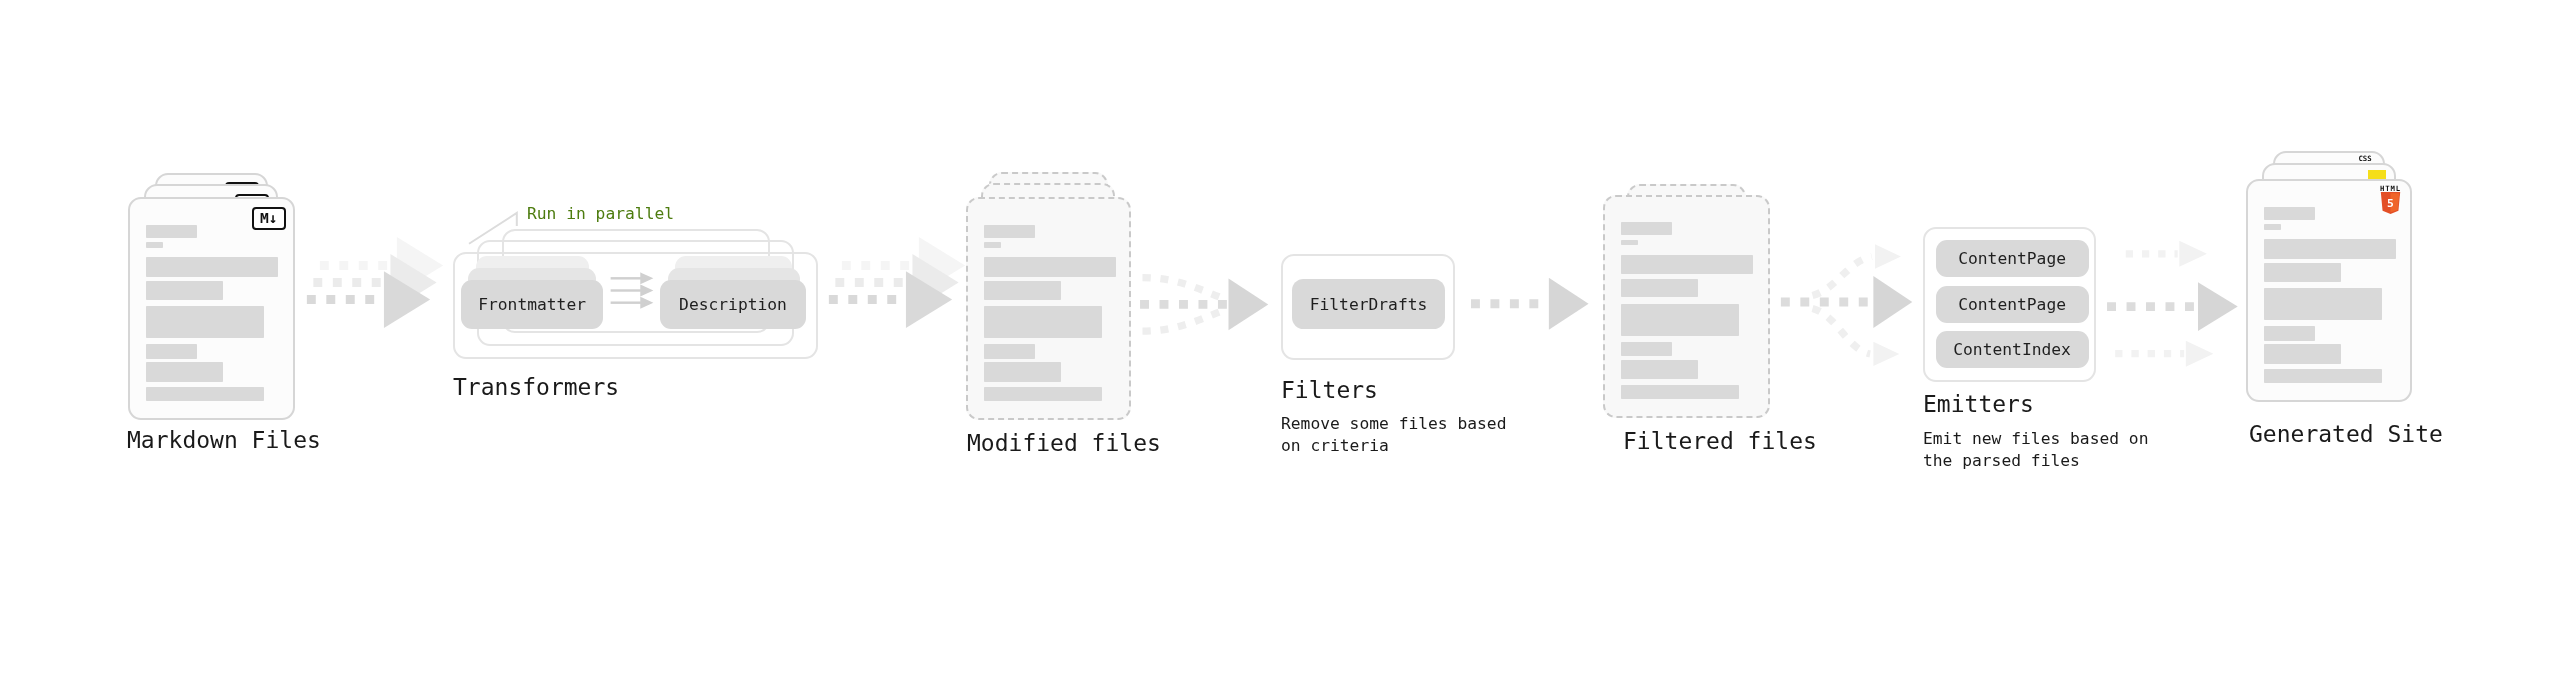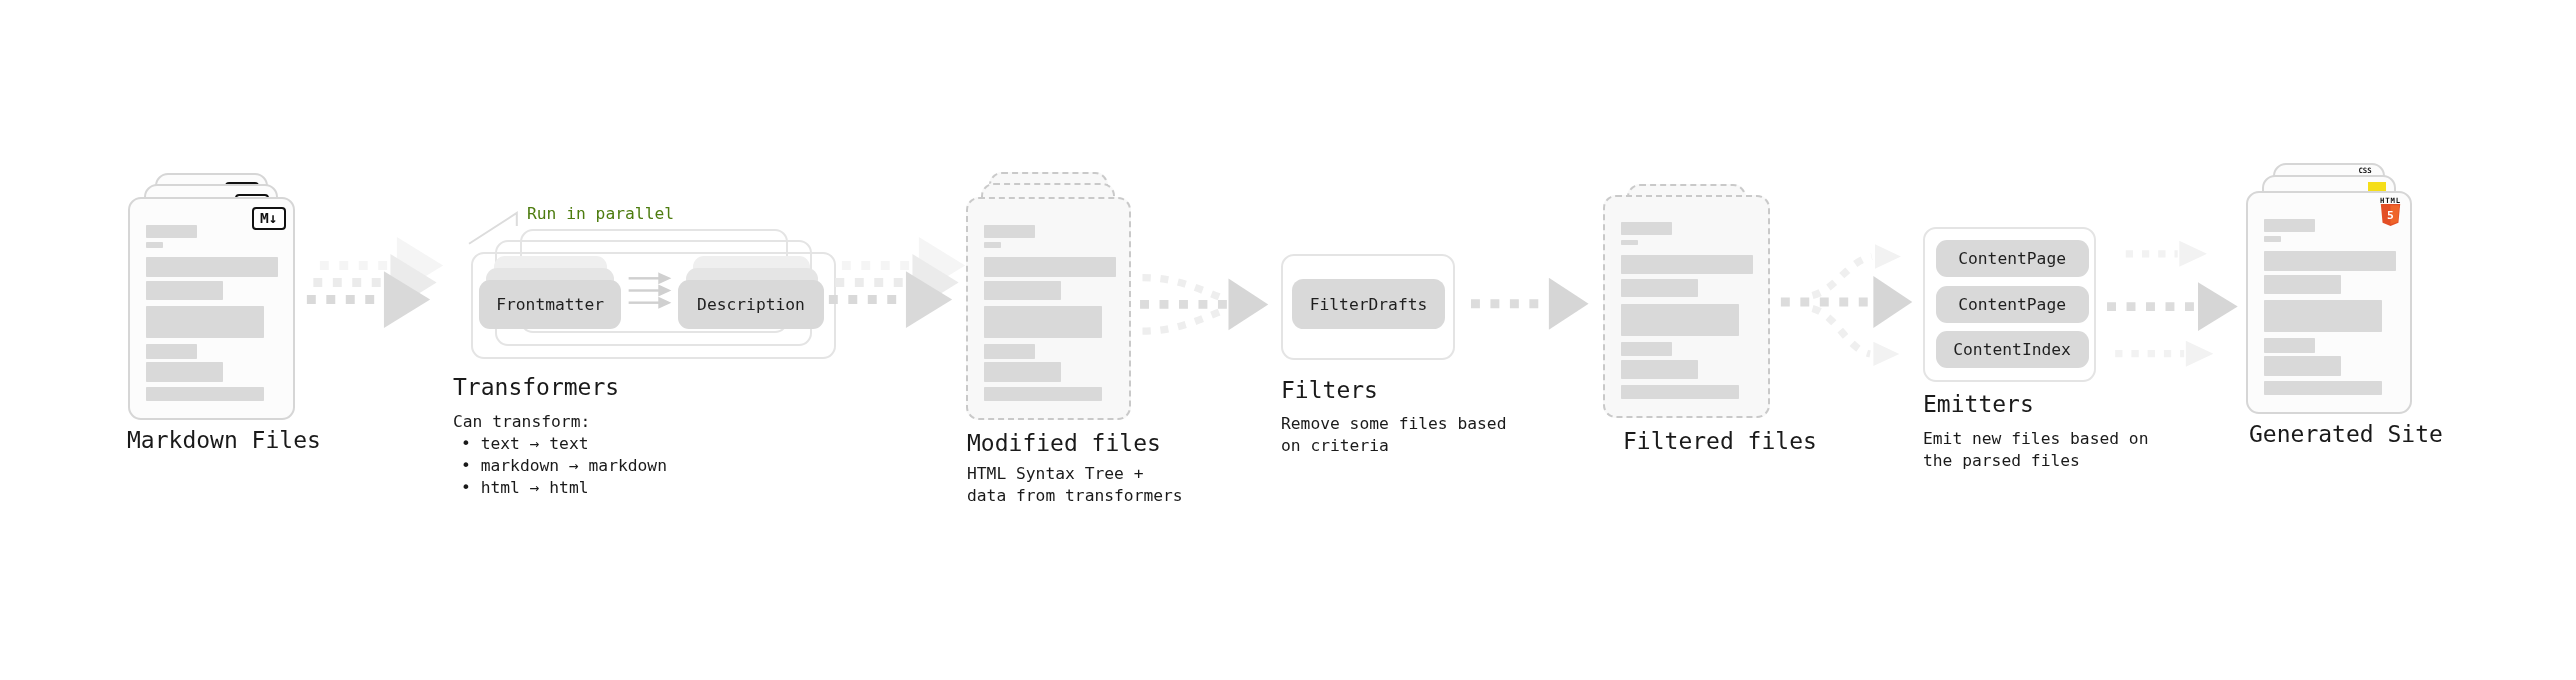--- a/index.html
+++ b/index.html
@@ -104,21 +104,21 @@
     <g fill="none">
       <line x1="22" y1="46" x2="117" y2="46" stroke="#f5f5f5" stroke-width="11" stroke-dasharray="11 13"></line>
       <polygon points="117,11 174,46 117,81" fill="#f5f5f5" stroke="none"></polygon>
       <line x1="14" y1="67" x2="109" y2="67" stroke="#ebebeb" stroke-width="11" stroke-dasharray="11 13"></line>
       <polygon points="109,32 166,67 109,102" fill="#ebebeb" stroke="none"></polygon>
       <line x1="6" y1="88" x2="101" y2="88" stroke="#d9d9d9" stroke-width="11" stroke-dasharray="11 13"></line>
       <polygon points="101,53 158,88 101,123" fill="#d9d9d9" stroke="none"></polygon>
     </g>
   </svg>
 
-  <div class="abs" style="left:471px; top:229px; width:365px; height:130px;">
+  <div class="abs" style="left:453px; top:229px; width:365px; height:130px;">
     <div class="outline-box" style="left:49px; top:0; width:268px; height:104px;"></div>
     <div class="outline-box" style="left:24.4px; top:11.4px; width:317px; height:106px;"></div>
     <div class="outline-box" style="left:0; top:23px; width:365px; height:107px;"></div>
 
     <div class="pill layer-back" style="left:23px;  top:27px; width:113px; height:49px;"></div>
     <div class="pill layer-back" style="left:222px; top:27px; width:117px; height:49px;"></div>
     <div class="pill layer-mid" style="left:15.4px;  top:39px; width:128px; height:49px;"></div>
     <div class="pill layer-mid" style="left:215px; top:39px; width:132px; height:49px;"></div>
     <div class="pill" style="left:8.1px;  top:51px; width:142px; height:49px;">Frontmatter</div>
     <div class="pill" style="left:207px; top:51px; width:146px; height:49px;">Description</div>
@@ -134,26 +134,20 @@
       </g>
     </svg>
   </div>
 
   <svg style="left:452px; top:195px;" width="81" height="57" viewBox="0 0 100 70">
     <polyline points="21,60 80,22 80,38" fill="none" stroke="#dcdcdc" stroke-width="2.5"></polyline>
   </svg>
   <div class="annotation" style="left:527px; top:204px;">Run in parallel</div>
 
   <div class="stage-title" style="left:453px; top:375px;">Transformers</div>
-  <div class="stage-desc" style="left:453px; top:411px;">
-    <div>Can transform:</div>
-    <div class="bullet-line">• text → text</div>
-    <div class="bullet-line">• markdown → markdown</div>
-    <div class="bullet-line">• html → html</div>
-  </div>
 
   <svg style="left:824px; top:228px;" width="146" height="122" viewBox="0 0 180 150">
     <g fill="none">
       <line x1="22" y1="46" x2="117" y2="46" stroke="#f5f5f5" stroke-width="11" stroke-dasharray="11 13"></line>
       <polygon points="117,11 174,46 117,81" fill="#f5f5f5" stroke="none"></polygon>
       <line x1="14" y1="67" x2="109" y2="67" stroke="#ebebeb" stroke-width="11" stroke-dasharray="11 13"></line>
       <polygon points="109,32 166,67 109,102" fill="#ebebeb" stroke="none"></polygon>
       <line x1="6" y1="88" x2="101" y2="88" stroke="#d9d9d9" stroke-width="11" stroke-dasharray="11 13"></line>
       <polygon points="101,53 158,88 101,123" fill="#d9d9d9" stroke="none"></polygon>
     </g>
@@ -169,24 +163,20 @@
           <i></i>
           <i></i>
           <i></i>
           <i></i>
           <i></i>
           <i></i>
       </div>
     </div>
   </div>
   <div class="stage-title" style="left:967px; top:431px;">Modified files</div>
-  <div class="stage-desc" style="left:967px; top:463px;">
-    <div>HTML Syntax Tree +</div>
-    <div>data from transformers</div>
-  </div>
 
   <svg style="left:1136px; top:249px;" width="142" height="110" viewBox="0 0 175 135">
     <g fill="none">
       <path d="M 8,35 C 55,35 82,52 112,62" stroke="#eeeeee" stroke-width="9" stroke-dasharray="10 12"></path>
       <path d="M 8,101 C 55,101 82,84 112,74" stroke="#eeeeee" stroke-width="9" stroke-dasharray="10 12"></path>
       <line x1="5" y1="68" x2="112" y2="68" stroke="#dcdcdc" stroke-width="11" stroke-dasharray="11 13"></line>
       <polygon points="114,36 163,68 114,100" fill="#d6d6d6" stroke="none"></polygon>
     </g>
   </svg>
 
@@ -248,21 +238,21 @@
     <g fill="none">
       <line x1="28" y1="22" x2="92" y2="22" stroke="#f2f2f2" stroke-width="9" stroke-dasharray="9 11"></line>
       <polygon points="94,6 128,22 94,38" fill="#f2f2f2" stroke="none"></polygon>
       <line x1="5" y1="87" x2="115" y2="87" stroke="#dcdcdc" stroke-width="11" stroke-dasharray="11 13"></line>
       <polygon points="117,57 166,87 117,117" fill="#d6d6d6" stroke="none"></polygon>
       <line x1="15" y1="145" x2="100" y2="145" stroke="#f2f2f2" stroke-width="9" stroke-dasharray="9 11"></line>
       <polygon points="102,129 136,145 102,161" fill="#f2f2f2" stroke="none"></polygon>
     </g>
   </svg>
 
-  <div class="abs" style="left:2246px; top:163px; width:166px; height:251px;padding-left:34px;">
+  <div class="abs" style="left:2246px; top:151px; width:166px; height:251px;padding-left:34px;">
     <div class="file-card" style="left:27px; top:0; width:112px;">
       <div class="css-badge">
         <div class="txt">CSS</div>
         <div class="bar"></div>
       </div>
     </div>
     <div class="file-card" style="left:16.3px; top:12.2px; width:134px;">
       <div class="js-badge"></div>
     </div>
     <div class="file-card" style="left:0; top:28px; width:166px;">

